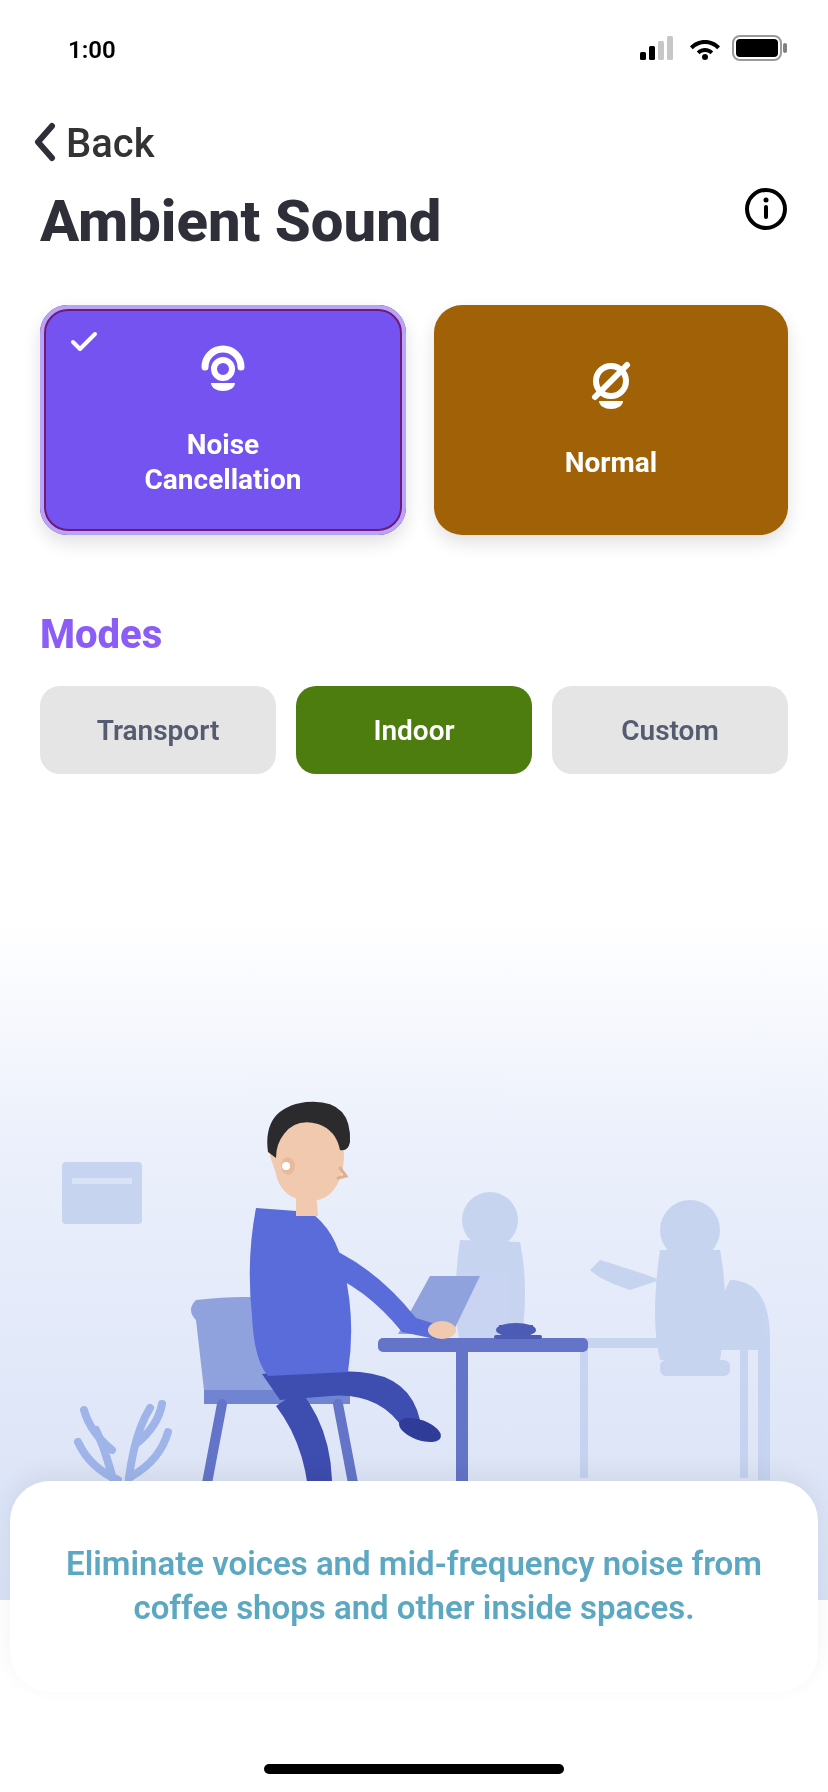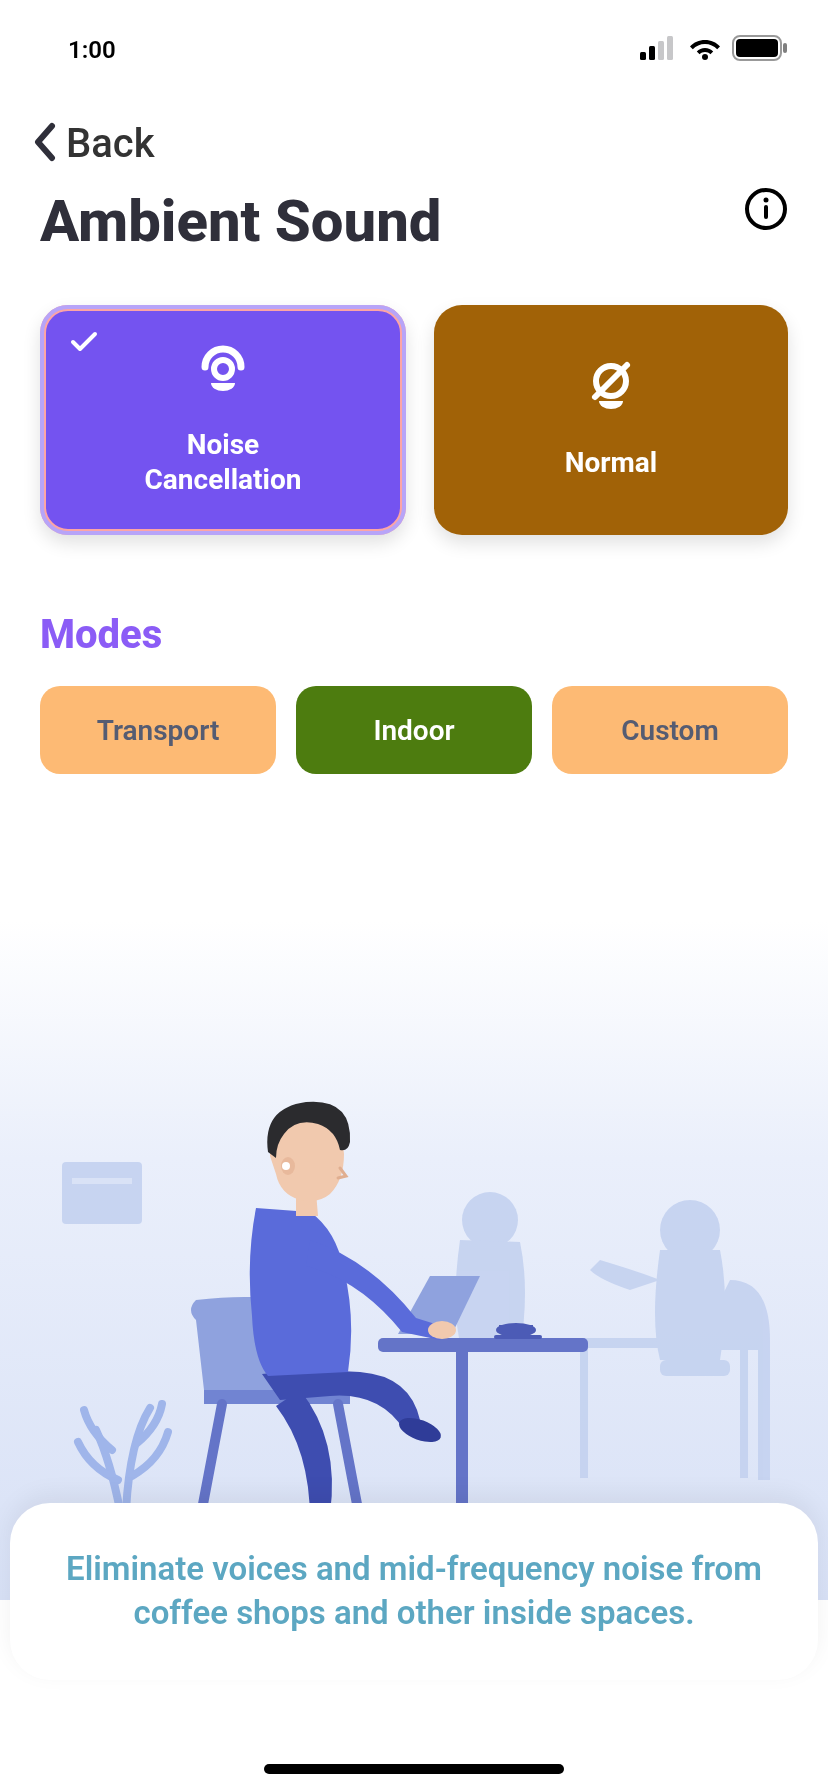--- a/index.html
+++ b/index.html
@@ -67,21 +67,21 @@
     position: relative;
     gap: 26px;
     box-shadow: 0 8px 18px rgba(0,0,0,0.12);
     text-align: center;
     padding: 20px 10px 24px 10px;
   }
   .card.selected {
     background: #7453F0;
     outline: 4px solid #B7A4F8;
     outline-offset: -4px;
-    border: 6px solid #fca5a5;
+    border: 6px solid #701a75;
   }
   .card.transparency { background: #5A94E8; }
   .card.normal { background: #a16207; }
   .card .check {
     position: absolute;
     top: 20px;
     left: 24px;
   }
   .card-label {
     font-size: 28px;
@@ -100,21 +100,21 @@
   .mode-chips {
     display: flex;
     gap: 20px;
     padding: 0 40px;
     justify-content: space-between;
   }
   .chip {
     flex: 1;
     height: 88px;
     border-radius: 20px;
-    background: #fdba74;
+    background: #e5e5e5;
     display: flex;
     align-items: center;
     justify-content: center;
     font-size: 28px;
     font-weight: 600;
     color: #555c72;
   }
   .chip.active { background: #4d7c0f; color: #fff; }
 
   
@@ -123,26 +123,26 @@
     top: 920px;
     left: 0;
     width: 828px;
     height: 680px;
     background: linear-gradient(to bottom, #ffffff 0%, #EAEFFB 35%, #D8E1F6 100%);
   }
 
   
   .desc-card {
     position: absolute;
-    bottom: 112px;
+    bottom: 100px;
     left: 10px;
     right: 10px;
     background: #fff;
     border-radius: 40px;
-    padding: 44px 40px;
+    padding: 61px 40px;
     text-align: center;
     box-shadow: 0 -8px 24px rgba(0,0,0,0.06);
   }
   .desc-text {
     font-size: 33px;
     font-weight: 600;
     color: #5CA7C2;
     line-height: 1.35;
   }
 

